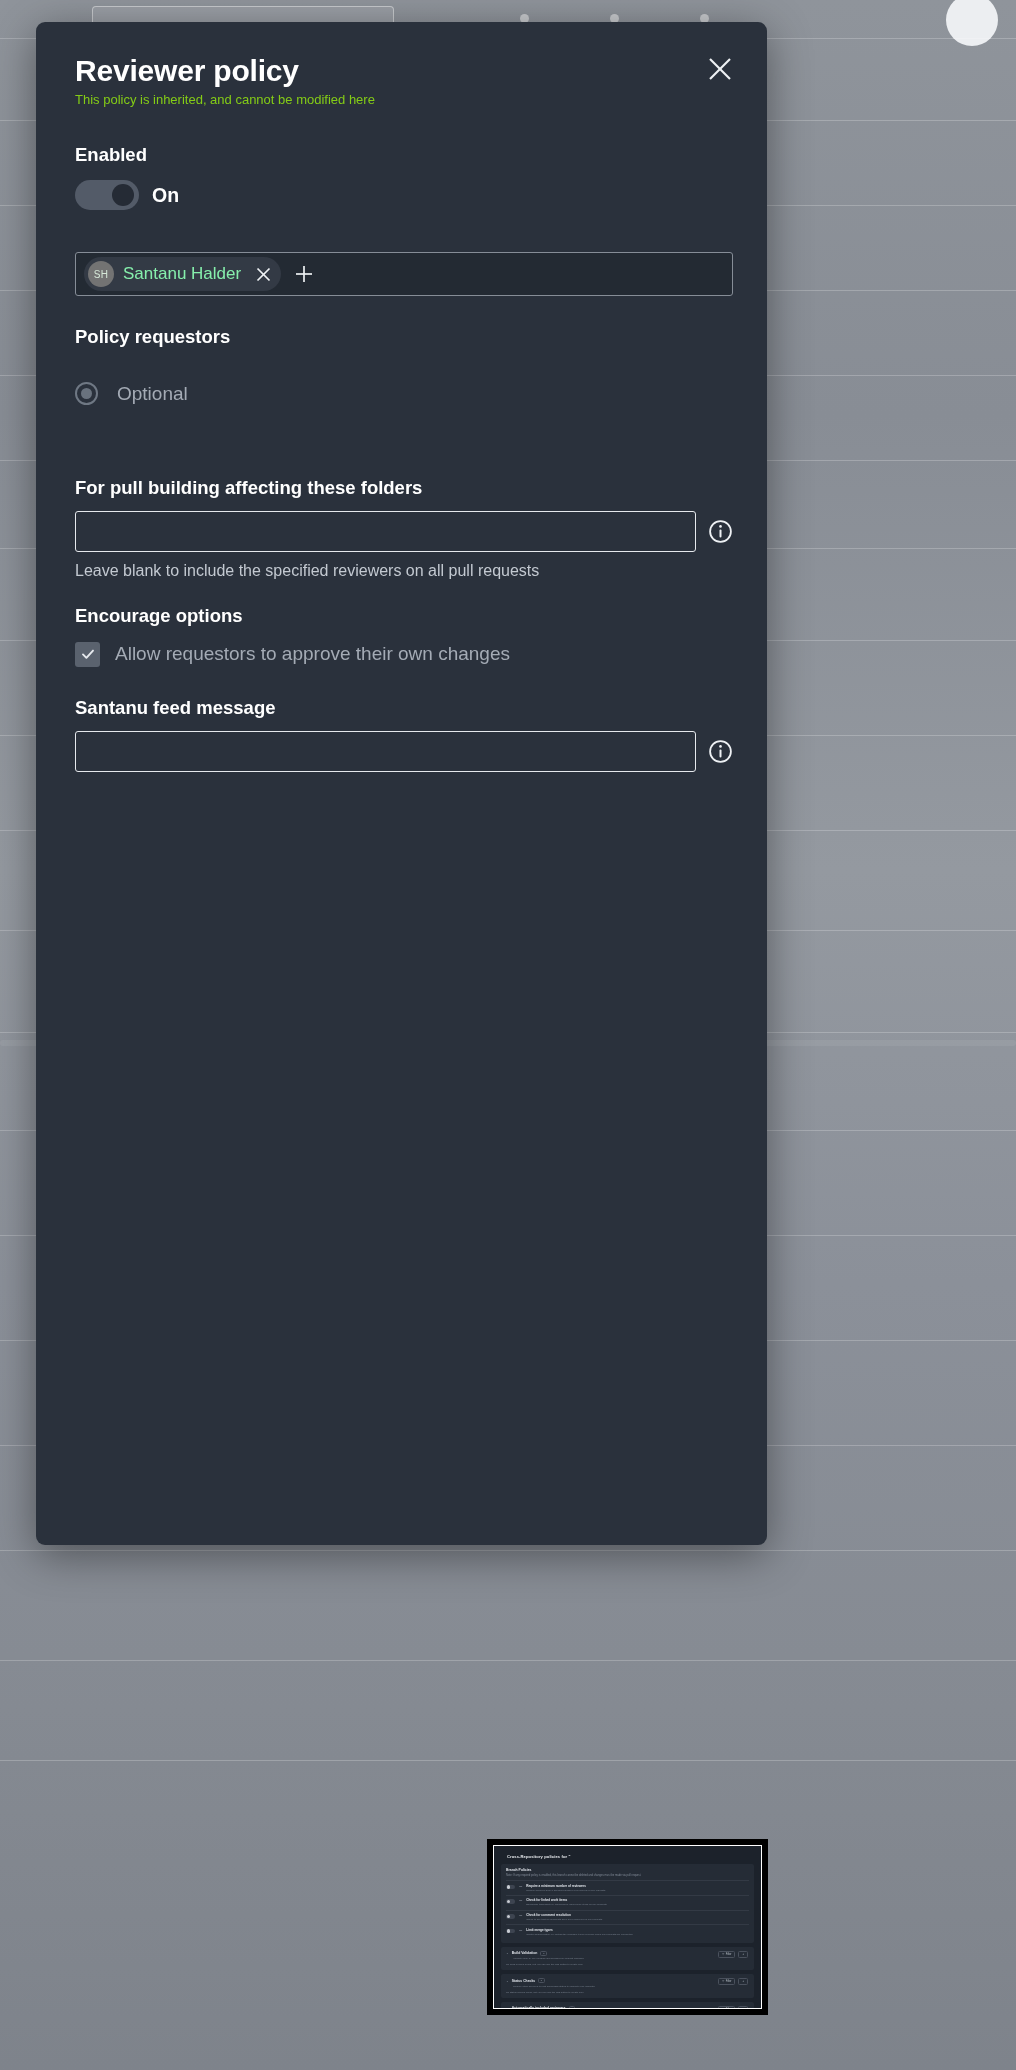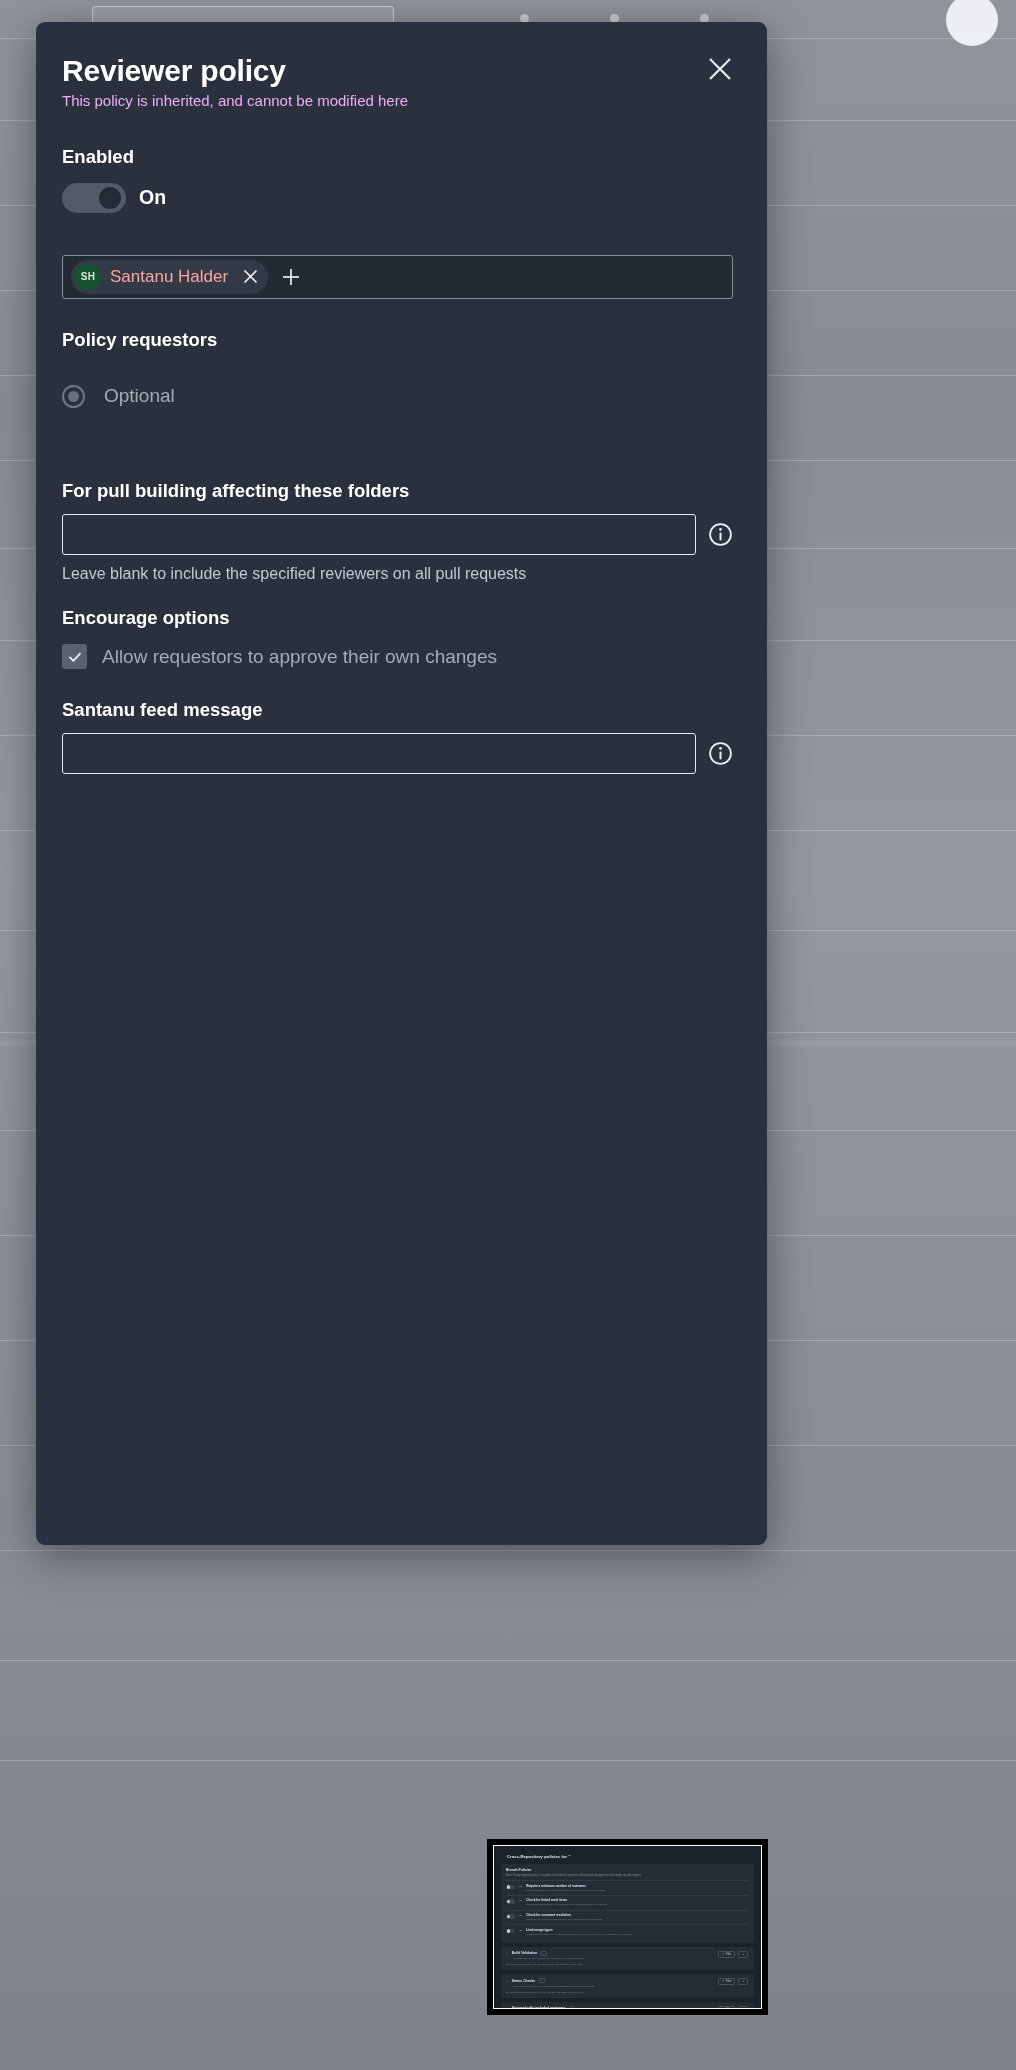--- a/index.html
+++ b/index.html
@@ -64,37 +64,37 @@
     left: 36px;
     top: 22px;
     width: 731px;
     height: 1523px;
     background: #2a313c;
     border-radius: 9px;
     box-shadow: 0 10px 44px rgba(0,0,0,0.42);
     overflow: hidden;
   }
   .modal-inner {
-    padding: 32px 34px 0 26px;
+    padding: 32px 34px 0 39px;
     position: relative;
     height: 100%;
     box-sizing: border-box;
   }
 
   .title {
     font-size: 30px;
     font-weight: bold;
     color: #ffffff;
     letter-spacing: -0.2px;
     margin: 0 0 4px 0;
     line-height: 1.12;
   }
   .subtitle {
-    font-size: 15px;
-    color: #f0abfc;
+    font-size: 13px;
+    color: #84cc16;
     margin: 0;
     line-height: 1.25;
   }
   .close-btn {
     position: absolute;
     top: 30px;
     right: 30px;
     width: 34px;
     height: 34px;
     display: flex;
@@ -163,33 +163,33 @@
     align-items: center;
     gap: 9px;
     height: 34px;
     padding: 0 5px 0 4px;
     border-radius: 17px;
     background: #333a45;
   }
   .avatar {
     width: 26px; height: 26px;
     border-radius: 50%;
-    background: #14532d;
+    background: #737373;
     color: #d6e8d8;
     font-size: 10px;
-    font-weight: bold;
+    font-weight: normal;
     display: flex;
     align-items: center;
     justify-content: center;
     letter-spacing: 0.3px;
     flex: 0 0 auto;
   }
   .chip-name {
     font-size: 17px;
-    color: #fca5a5;
+    color: #86efac;
     white-space: nowrap;
   }
   .chip-x {
     width: 26px; height: 26px;
     display: flex; align-items: center; justify-content: center;
     cursor: pointer;
   }
   .add-btn {
     width: 30px; height: 30px;
     border-radius: 50%;

